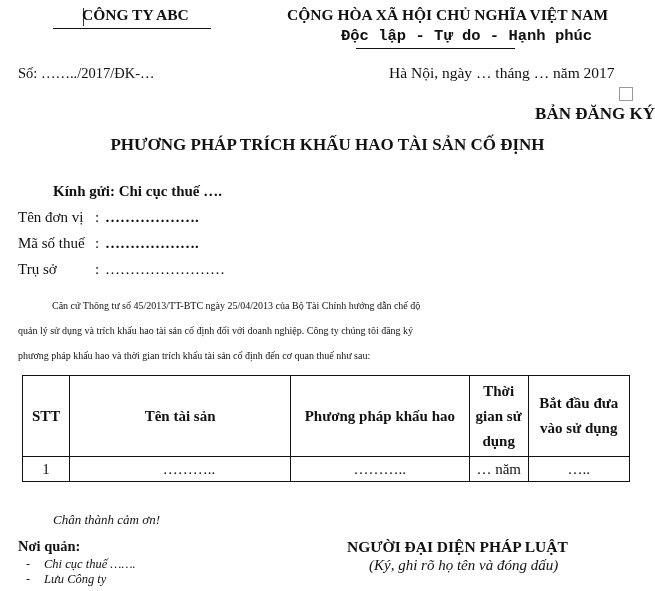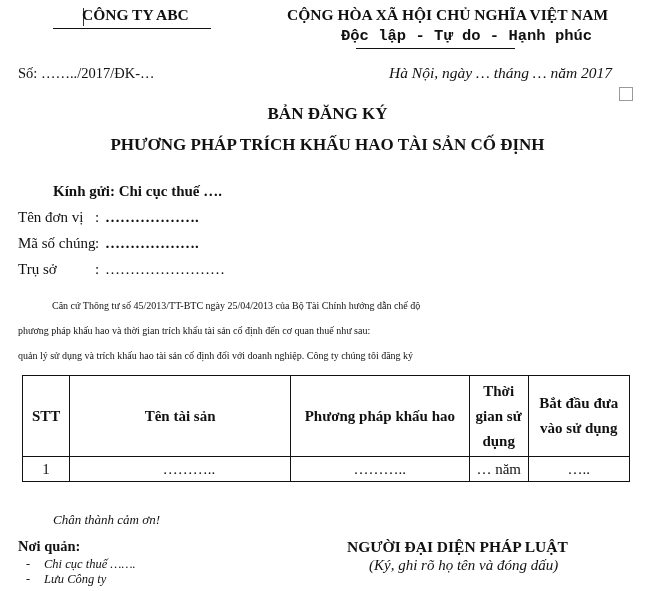--- a/index.html
+++ b/index.html
@@ -25,27 +25,27 @@
     .nation {
       left: 287px; top: 6px; font-size: 15.5px; font-weight: bold;
     }
     .motto {
       left: 341px; top: 27px; font-size: 15.5px; font-weight: bold; font-family: Liberation Mono, monospace;
     }
     .motto-line {
       position: absolute; left: 356px; top: 48px; width: 159px; height: 1px; background: #111;
     }
     .docno { left: 18px; top: 65px; font-size: 14.5px; }
-    .place-date { left: 389px; top: 64px; font-size: 15.5px; font-style: italic; }
+    .place-date { left: 389px; top: 64px; font-size: 15.5px; }
     .checkbox {
       position: absolute; left: 619px; top: 87px; width: 14px; height: 14px;
       border: 1px solid #9a9a9a; background: #fff;
     }
     .title1 {
-      left: 0; width: 655px; text-align: center; top: 104px; font-size: 17px; font-weight: bold;
+      left: 0; width: 655px; text-align: right; top: 104px; font-size: 17px; font-weight: bold;
     }
     .title2 {
       left: 0; width: 655px; text-align: center; top: 135px; font-size: 17px; font-weight: bold;
     }
     .kinh-gui { left: 53px; top: 183px; font-size: 15px; font-weight: bold; }
     .field-label { left: 18px; font-size: 15px; }
     .field-colon { left: 95px; font-size: 15px; }
     .field-value { left: 105px; font-size: 15px; }
     .field-value.bold { font-weight: bold; }
     .para {
@@ -97,34 +97,34 @@
 <div class="abs title2">PHƯƠNG PHÁP TRÍCH KHẤU HAO TÀI SẢN CỐ ĐỊNH</div>
 
 <div class="abs kinh-gui">Kính gửi: Chi cục thuế ….</div>
 
 <div>
   <div class="abs field-label" style="top:209px">Tên đơn vị</div>
   <div class="abs field-colon" style="top:209px">:</div>
   <div class="abs field-value bold" style="top:209px">……………….</div>
 </div>
 <div>
-  <div class="abs field-label" style="top:235px">Mã số chúng</div>
+  <div class="abs field-label" style="top:235px">Mã số thuế</div>
   <div class="abs field-colon" style="top:235px">:</div>
   <div class="abs field-value bold" style="top:235px">……………….</div>
 </div>
 <div>
   <div class="abs field-label" style="top:261px">Trụ sở</div>
   <div class="abs field-colon" style="top:261px">:</div>
   <div class="abs field-value" style="top:261px">……………………</div>
 </div>
 
 <div class="para">
   <span class="l1">Căn cứ Thông tư số 45/2013/TT-BTC ngày 25/04/2013 của Bộ Tài Chính hướng dẫn chế độ</span>
+  <span>quản lý sử dụng và trích khấu hao tài sản cố định đối với doanh nghiệp. Công ty chúng tôi đăng ký</span>
   <span>phương pháp khấu hao và thời gian trích khấu tài sản cố định đến cơ quan thuế như sau:</span>
-  <span>quản lý sử dụng và trích khấu hao tài sản cố định đối với doanh nghiệp. Công ty chúng tôi đăng ký</span>
 </div>
 
 <table class="asset">
   <thead>
     <tr>
       <th class="c1">STT</th>
       <th class="c2">Tên tài sản</th>
       <th class="c3">Phương pháp khấu hao</th>
       <th class="c4">Thời gian sử dụng</th>
       <th class="c5">Bắt đầu đưa vào sử dụng</th>

